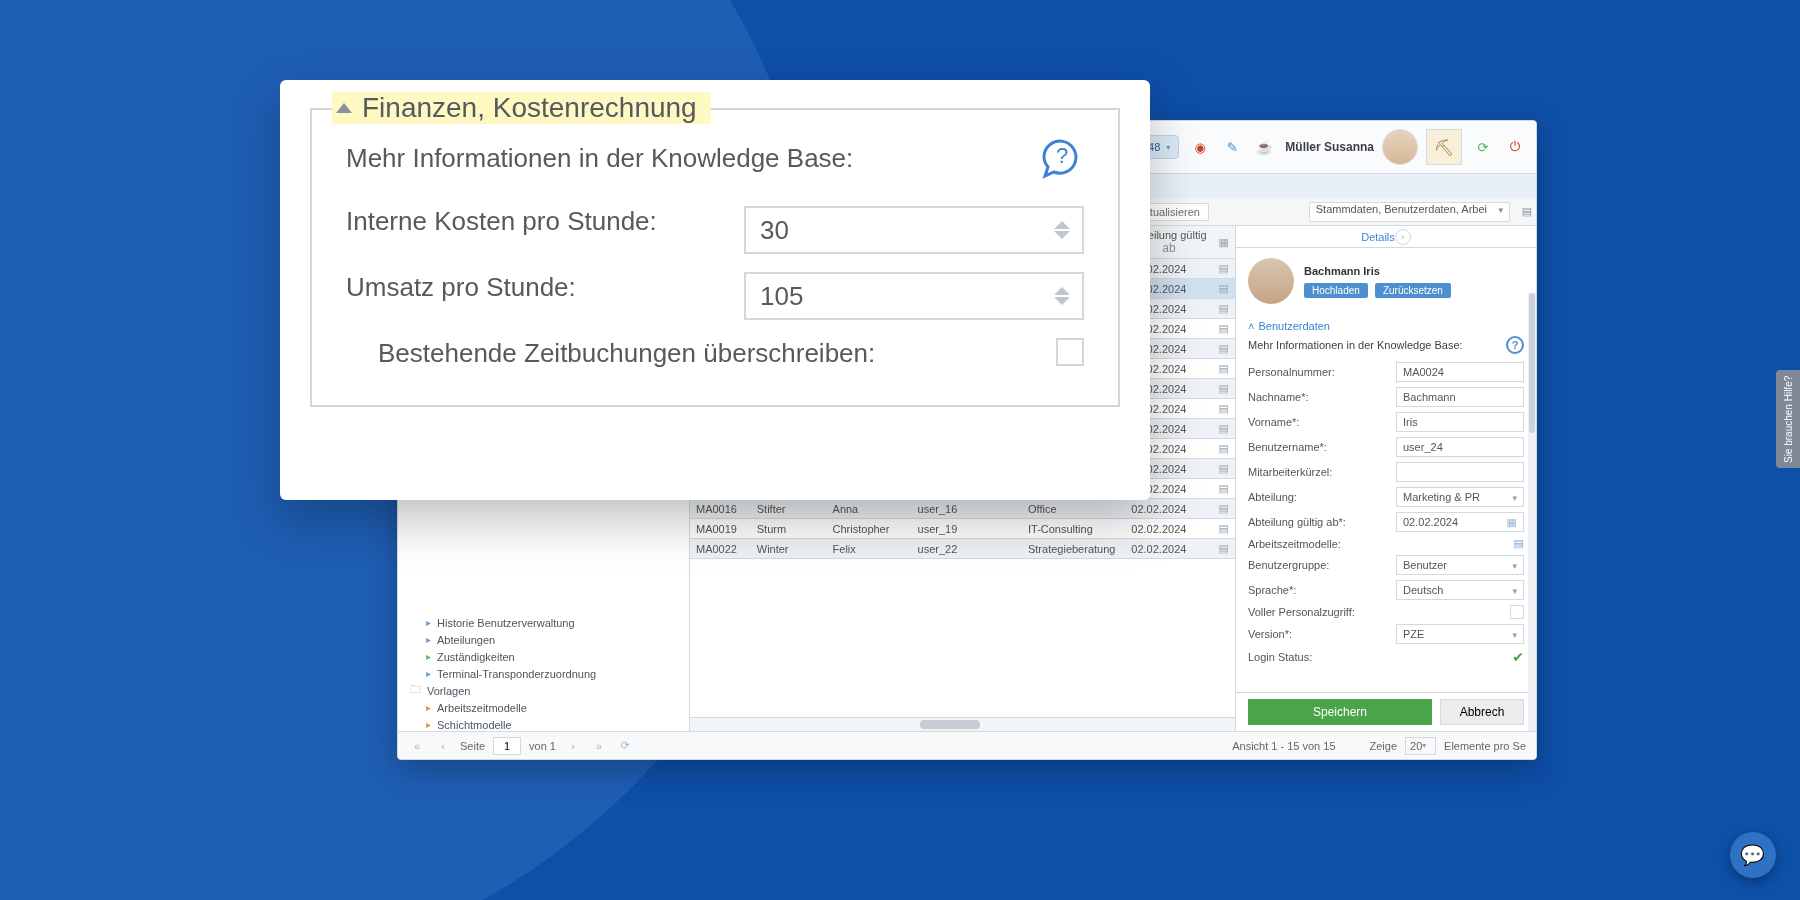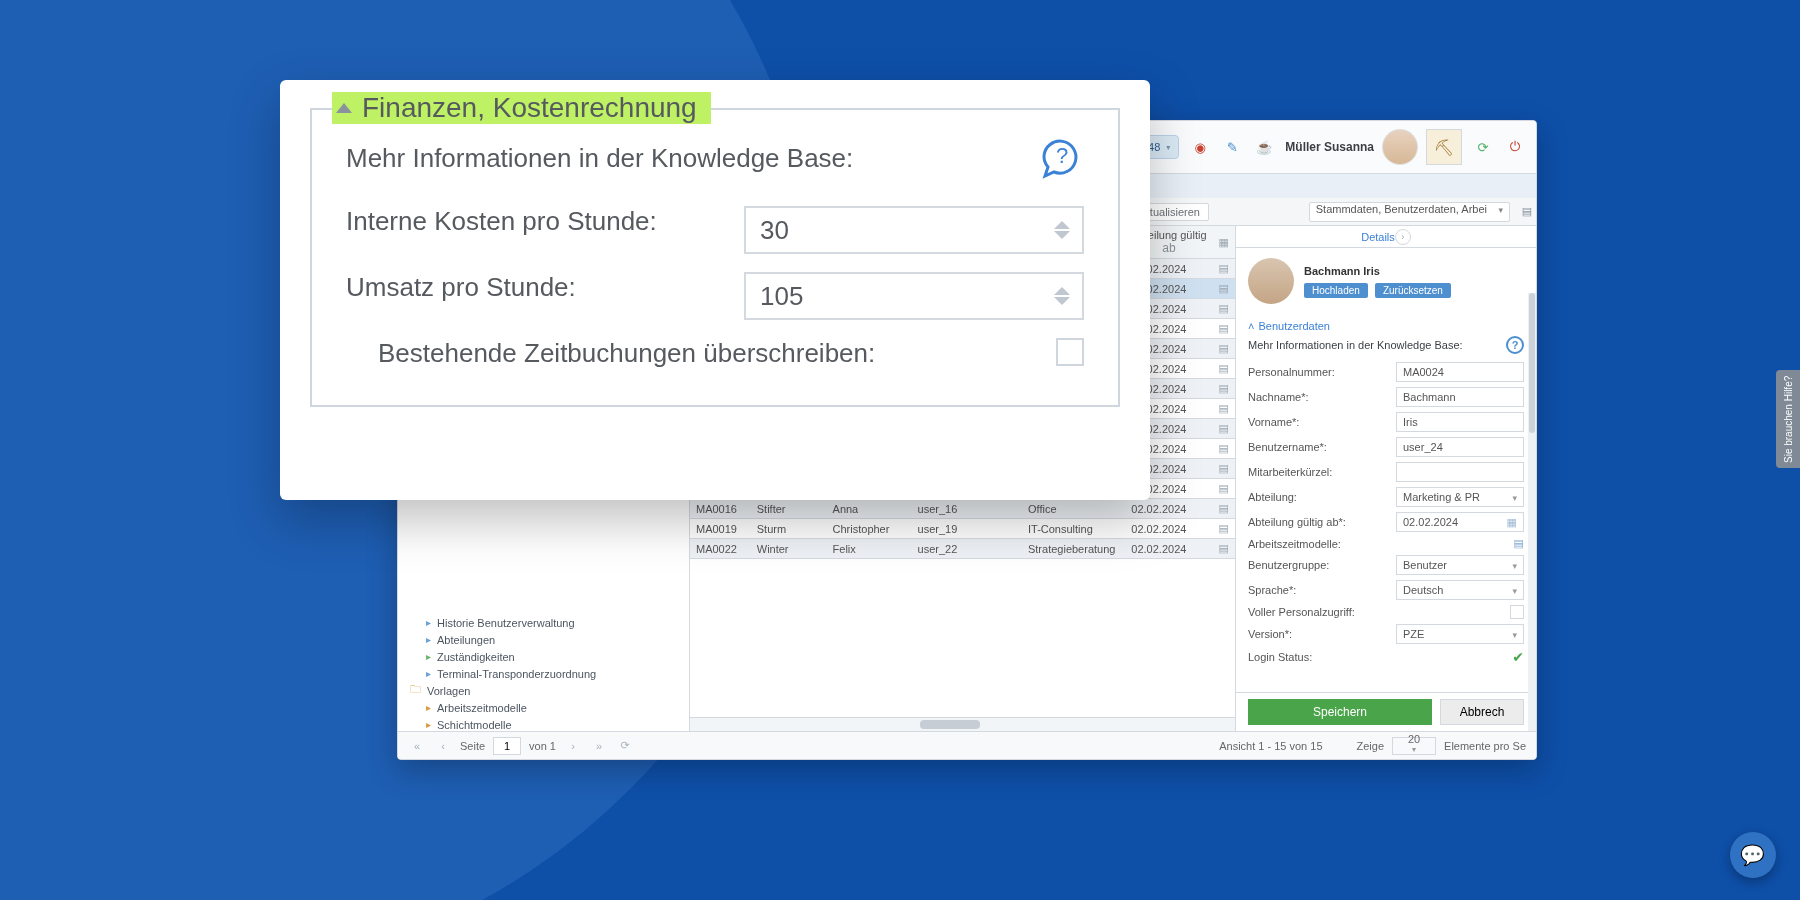--- a/index.html
+++ b/index.html
@@ -106,21 +106,21 @@
   .save-bar .save{flex:1;background:var(--green);color:#fff;border:none;height:26px;font-size:12px;cursor:pointer;}
   .save-bar .cancel{width:84px;background:#ececec;border:1px solid var(--border);height:26px;font-size:12px;cursor:pointer;}
 
   
   .vscroll{width:8px;background:#eef1f4;position:absolute;right:0;top:172px;bottom:28px;}
   .vscroll .th{position:absolute;left:1px;top:0;width:6px;height:140px;background:#cbd2da;border-radius:3px;}
 
   
   .finance{position:absolute;left:280px;top:80px;width:870px;height:420px;background:#fff;border-radius:6px;box-shadow:var(--panel-shadow);padding:28px 30px 30px;}
   .fin-fieldset{border:2px solid #cfd6dd;padding:0 34px 30px;position:relative;}
-  .fin-legend{position:absolute;top:-18px;left:20px;background:#bef264;padding:0 14px 0 4px;display:flex;align-items:center;gap:10px;font-size:28px;color:#565a5f;}
+  .fin-legend{position:absolute;top:-18px;left:20px;background:#fef9c3;padding:0 14px 0 4px;display:flex;align-items:center;gap:10px;font-size:28px;color:#565a5f;}
   .fin-legend .chev-up{width:0;height:0;border-left:8px solid transparent;border-right:8px solid transparent;border-bottom:10px solid #8a939c;display:inline-block;}
   .kb-line{display:flex;align-items:center;justify-content:space-between;margin:26px 0 26px;font-size:26px;color:#565a5f;}
   .kb-big-help{width:44px;height:44px;border-radius:50%;display:flex;align-items:center;justify-content:center;color:var(--accent);font-size:30px;font-weight:400;cursor:pointer;position:relative;}
   .kb-big-help svg{width:44px;height:44px;}
   .frow{display:flex;align-items:flex-start;justify-content:space-between;margin-bottom:18px;font-size:26px;color:#565a5f;}
   .frow .stepper{width:340px;height:48px;border:2px solid #d4d9df;display:flex;align-items:center;justify-content:space-between;padding:0 12px;}
   .frow .stepper input{border:none;font-size:26px;width:200px;color:#565a5f;outline:none;}
   .spin{display:flex;flex-direction:column;gap:2px;}
   .spin span{width:0;height:0;border-left:8px solid transparent;border-right:8px solid transparent;cursor:pointer;}
   .spin .up{border-bottom:8px solid #bfc8d1;}
@@ -493,21 +493,21 @@
     <span>Seite</span>
     <input value="1" style="">
     <span>von 1</span>
     <span class="pg-btn">›</span>
     <span class="pg-btn">»</span>
     <span class="pg-btn">⟳</span>
     <span class="grow"></span>
     <span>Ansicht 1 - 15 von 15</span>
     <span style="width:18px"></span>
     <span>Zeige</span>
-    <span class="val" style="width:44px;height:18px;border:1px solid var(--border);display:flex;align-items:center;justify-content:flex-end;padding:0 4px;flex-direction:column;">
+    <span class="val" style="width:31px;height:18px;border:1px solid var(--border);display:flex;align-items:center;justify-content:flex-start;padding:0 4px;">
         <span>20</span>
         <span style="font-size:8px;color:#999">▾</span>
       </span>
     <span>Elemente pro Se</span>
   </div>
 
 </div>
 
 <div class="help-tab">
     <span>Sie brauchen Hilfe?</span>

